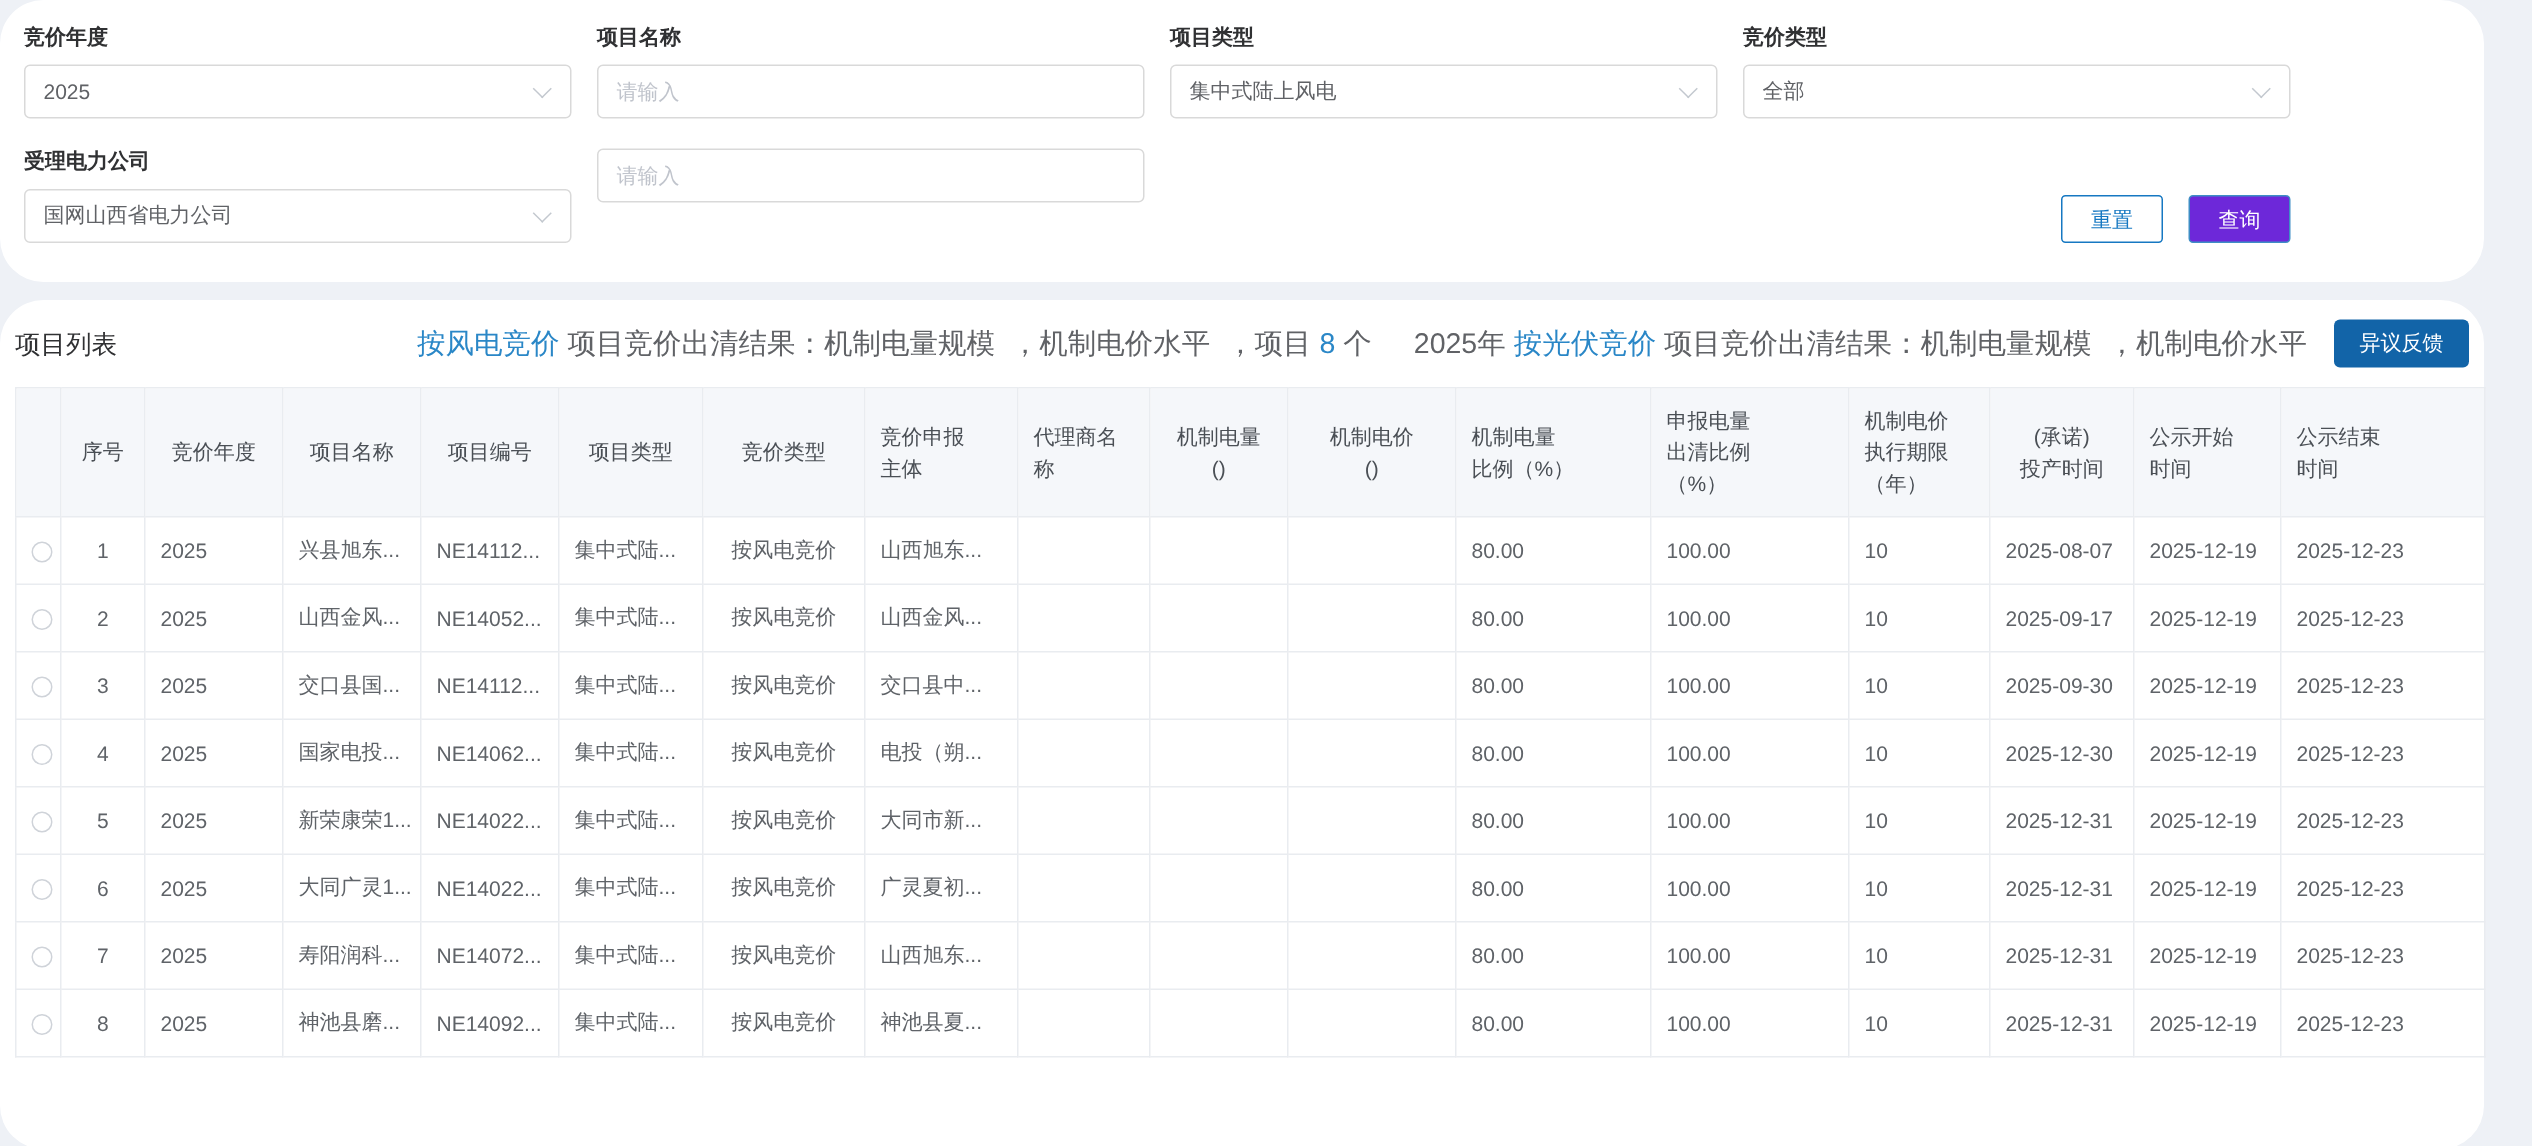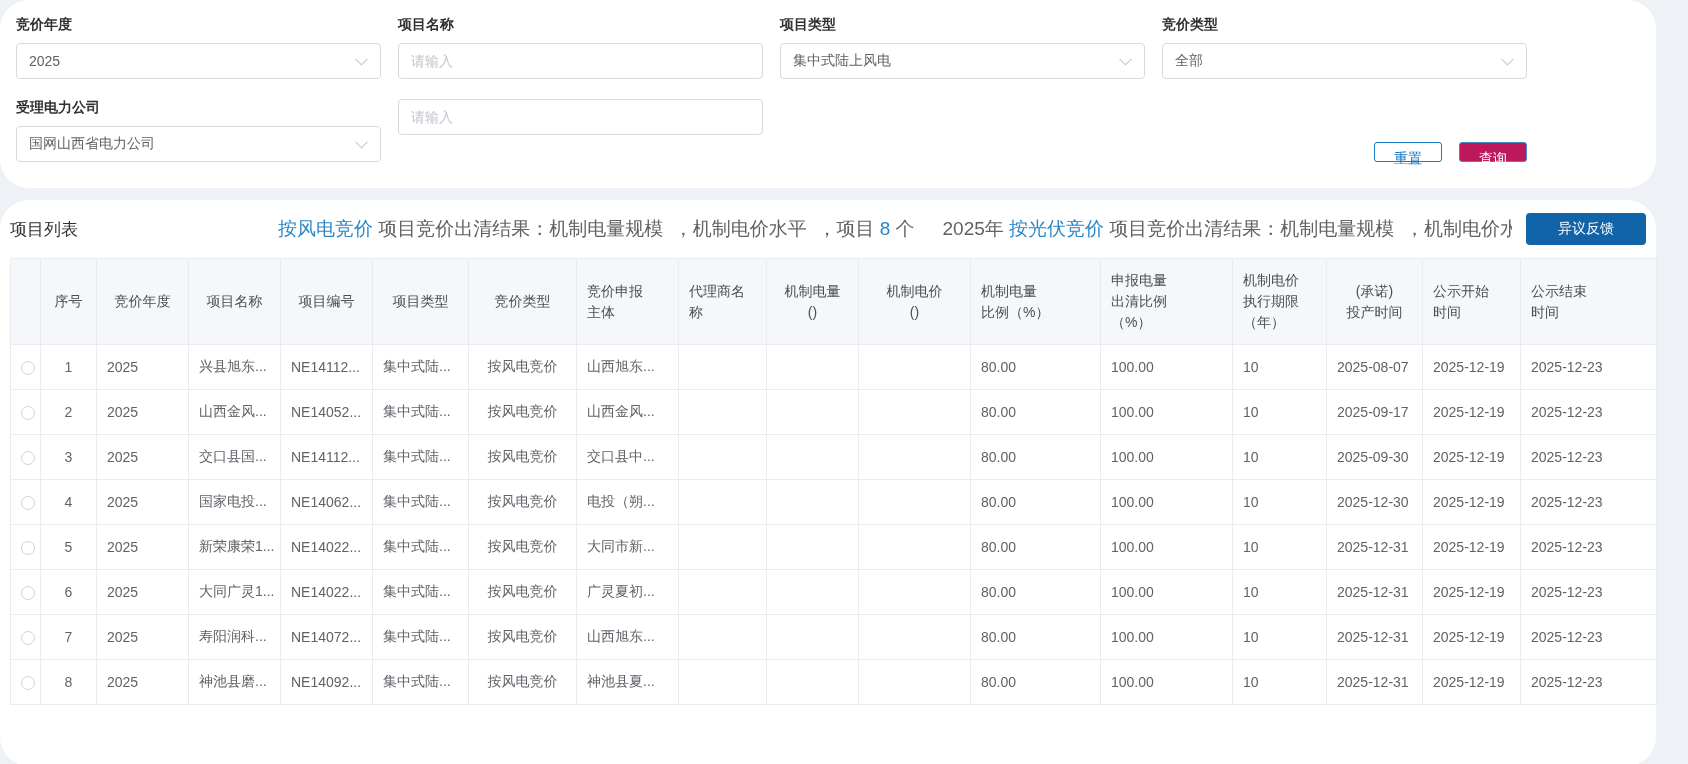--- a/index.html
+++ b/index.html
@@ -54,45 +54,45 @@
     border-bottom: 1.5px solid #c3c8cf;
     transform: translateY(-70%) rotate(45deg);
   }
   .filter-actions {
     grid-column: 3 / 5;
     display: flex;
     justify-content: flex-end;
     align-items: flex-end;
   }
   .btn {
-    height: 20px; padding: 0 19px;
+    height: 32px; padding: 0 19px;
     border-radius: 3px; font-size: 14px;
     cursor: pointer; line-height: 30px;
     font-family: inherit;
   }
   .btn-reset { background: #fff; border: 1px solid #1678c2; color: #1678c2; margin-right: 17px; }
-  .btn-search { background: #be185d; border: 1px solid #3e8ec5; color: #fff; }
+  .btn-search { background: #6d28d9; border: 1px solid #3e8ec5; color: #fff; }
 
   
   .list-card { margin-top: 12px; padding: 13px 10px 20px; min-height: 566px; }
   .list-header { display: flex; align-items: center; margin-bottom: 13px; }
   .list-title { font-size: 17px; font-weight: 400; color: #303133; flex: 0 0 auto; }
   .notice {
     margin-left: 200px;
     flex: 1 1 auto; min-width: 0;
     overflow: hidden;
     white-space: pre;
     font-size: 19px; color: #606266;
   }
   .notice .link { color: #2a87c7; cursor: pointer; }
   .notice .count { color: #2a87c7; }
   .notice .seg2 { margin-left: 28px; }
   .btn-feedback {
     flex: 0 0 auto; margin-left: 14px;
-    height: 32px; padding: 0 32px;
+    height: 32px; padding: 0 17px;
     background: #1264a8; color: #fff;
     border: none; border-radius: 4px;
     font-size: 14px; cursor: pointer;
     font-family: inherit;
   }
 
   
   table { width: 100%; border-collapse: collapse; table-layout: fixed; font-size: 14px; }
   th, td { border: 1px solid #e9ecf0; overflow: hidden; white-space: nowrap; }
   th {

